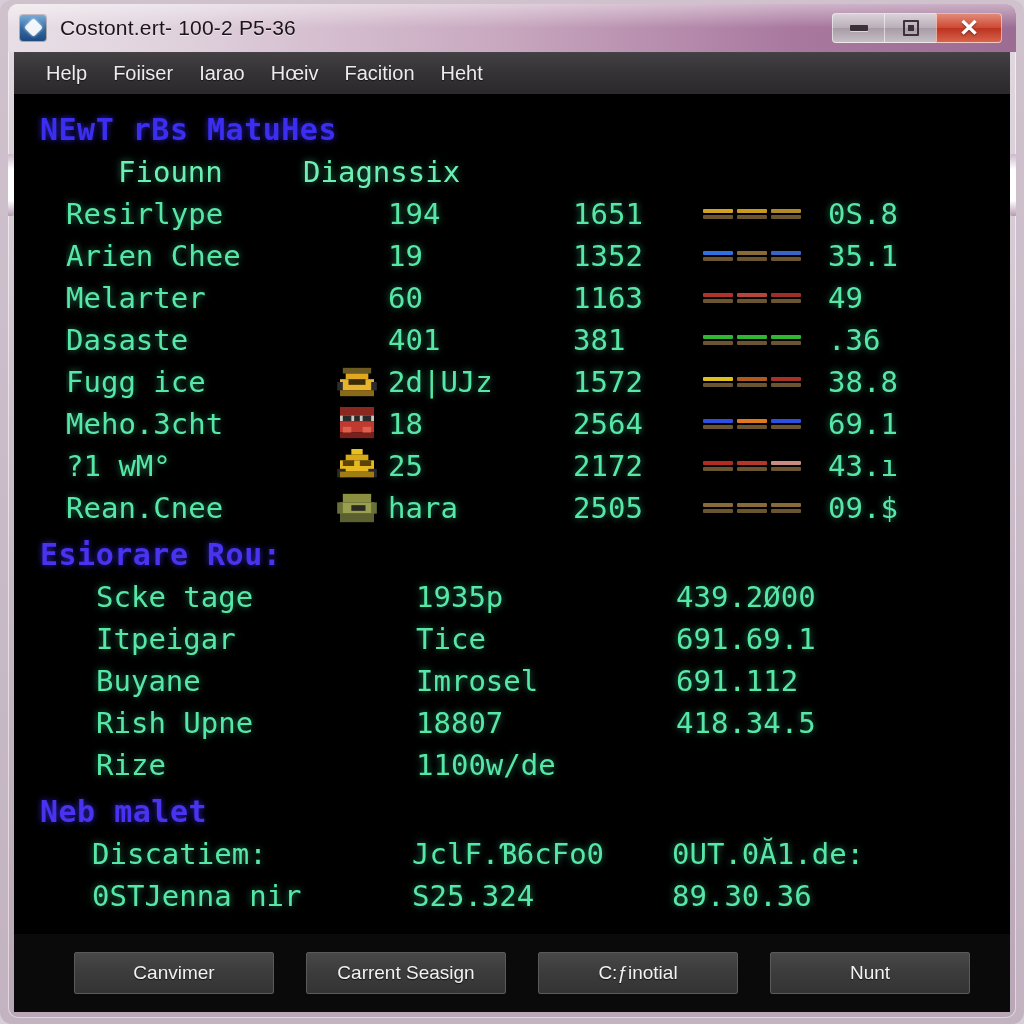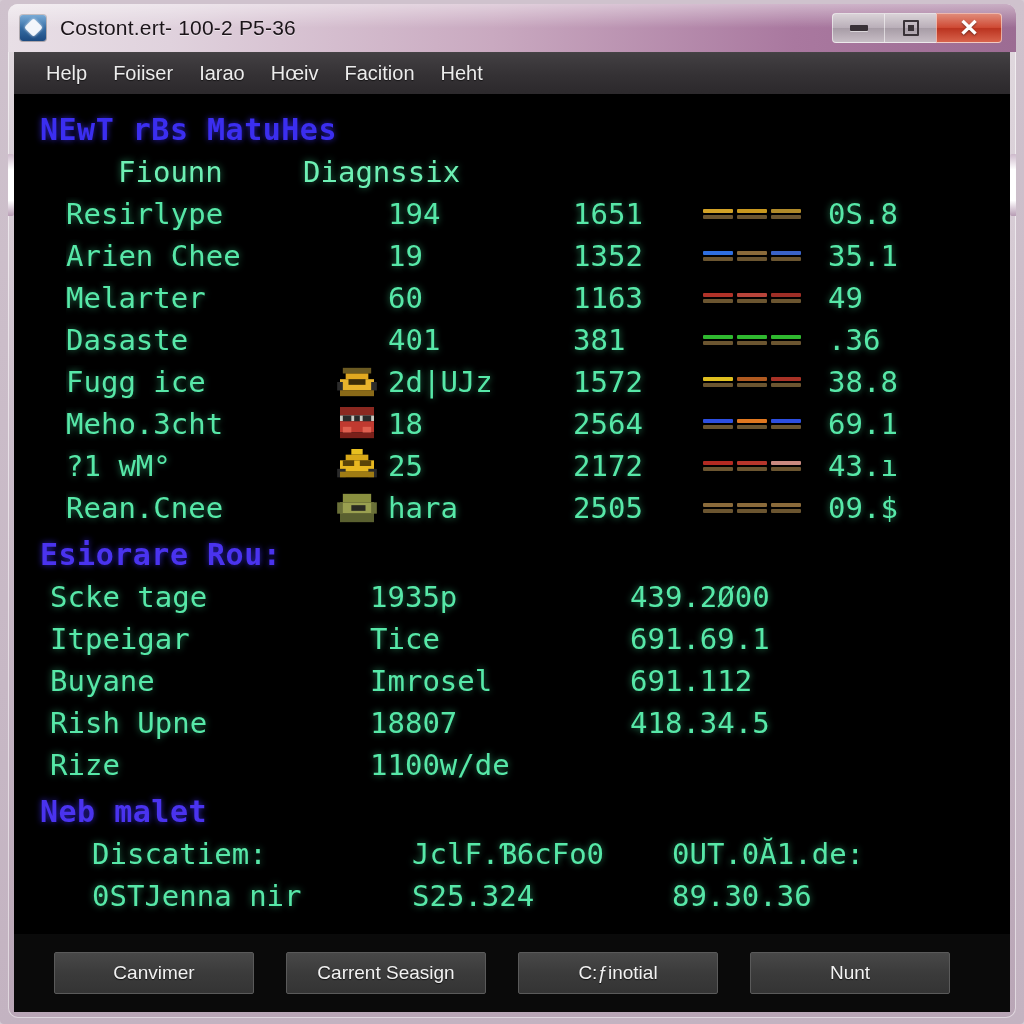--- a/index.html
+++ b/index.html
@@ -12,21 +12,21 @@
     background: #d7cdd6;
     font-family: "Liberation Sans", sans-serif;
   }
 
   
   #window-frame {
     position: absolute;
     left: 0; top: 0;
     width: 1024px; height: 1024px;
     background: linear-gradient(180deg,#cfc2cd 0%, #c3b3c1 100%);
-    border-radius: 4px;
+    border-radius: 12px;
     padding: 8px 8px 6px 8px;
   }
   #frame-inner {
     position: absolute;
     left: 8px; top: 4px; right: 8px; bottom: 6px;
     border-radius: 10px;
     background: linear-gradient(180deg,#e2dbe0 0%, #cdbfcb 40%, #b9a6b6 100%);
     box-shadow: inset 0 0 0 1px rgba(255,255,255,.55);
     overflow: hidden;
   }
@@ -150,21 +150,21 @@
 
   
   .s1 .c-name  { width: 270px; flex: none; overflow: hidden; }
   .s1 .c-icon1 { width: 52px; flex: none; display:flex; align-items:center; }
   .s1 .c-val1  { width: 185px; flex: none; }
   .s1 .c-val2  { width: 130px; flex: none; }
   .s1 .c-bars  { width: 125px; flex: none; display:flex; align-items:center; }
   .s1 .c-val3  { width: 160px; flex: none; }
 
   
-  .s2 { padding-left: 36px; }
+  .s2 { padding-left: 82px; }
   .s2 .c-name { width: 320px; flex:none; }
   .s2 .c-a    { width: 260px; flex:none; }
   .s2 .c-b    { width: 260px; flex:none; }
 
   
   .s3 { padding-left: 78px; }
   .s3 .c-name { width: 320px; flex:none; }
   .s3 .c-a    { width: 260px; flex:none; }
   .s3 .c-b    { width: 260px; flex:none; }
 
@@ -178,21 +178,21 @@
   
   .bars { display:flex; gap:4px; align-items:center; }
   .bseg { width: 30px; height: 20px; display:flex; flex-direction:column; justify-content:center; gap:2px; }
   .bseg i { display:block; height:4px; width:100%; border-radius:1px; }
 
   
   #buttonbar {
     position: absolute;
     left: 0; right: 0; bottom: 0; height: 78px;
     background: #0a0a0a;
-    display: flex; align-items: center; justify-content: flex-start;
+    display: flex; align-items: center; justify-content: flex-end;
     padding: 0 24px;
   }
   .footer-btn {
     flex: 1 1 0;
     max-width: 200px;
     margin: 0 16px;
     height: 42px;
     background: linear-gradient(180deg,#484848 0%, #3b3b3b 50%, #343434 100%);
     border: 1px solid #5a5a5a;
     border-radius: 2px;

